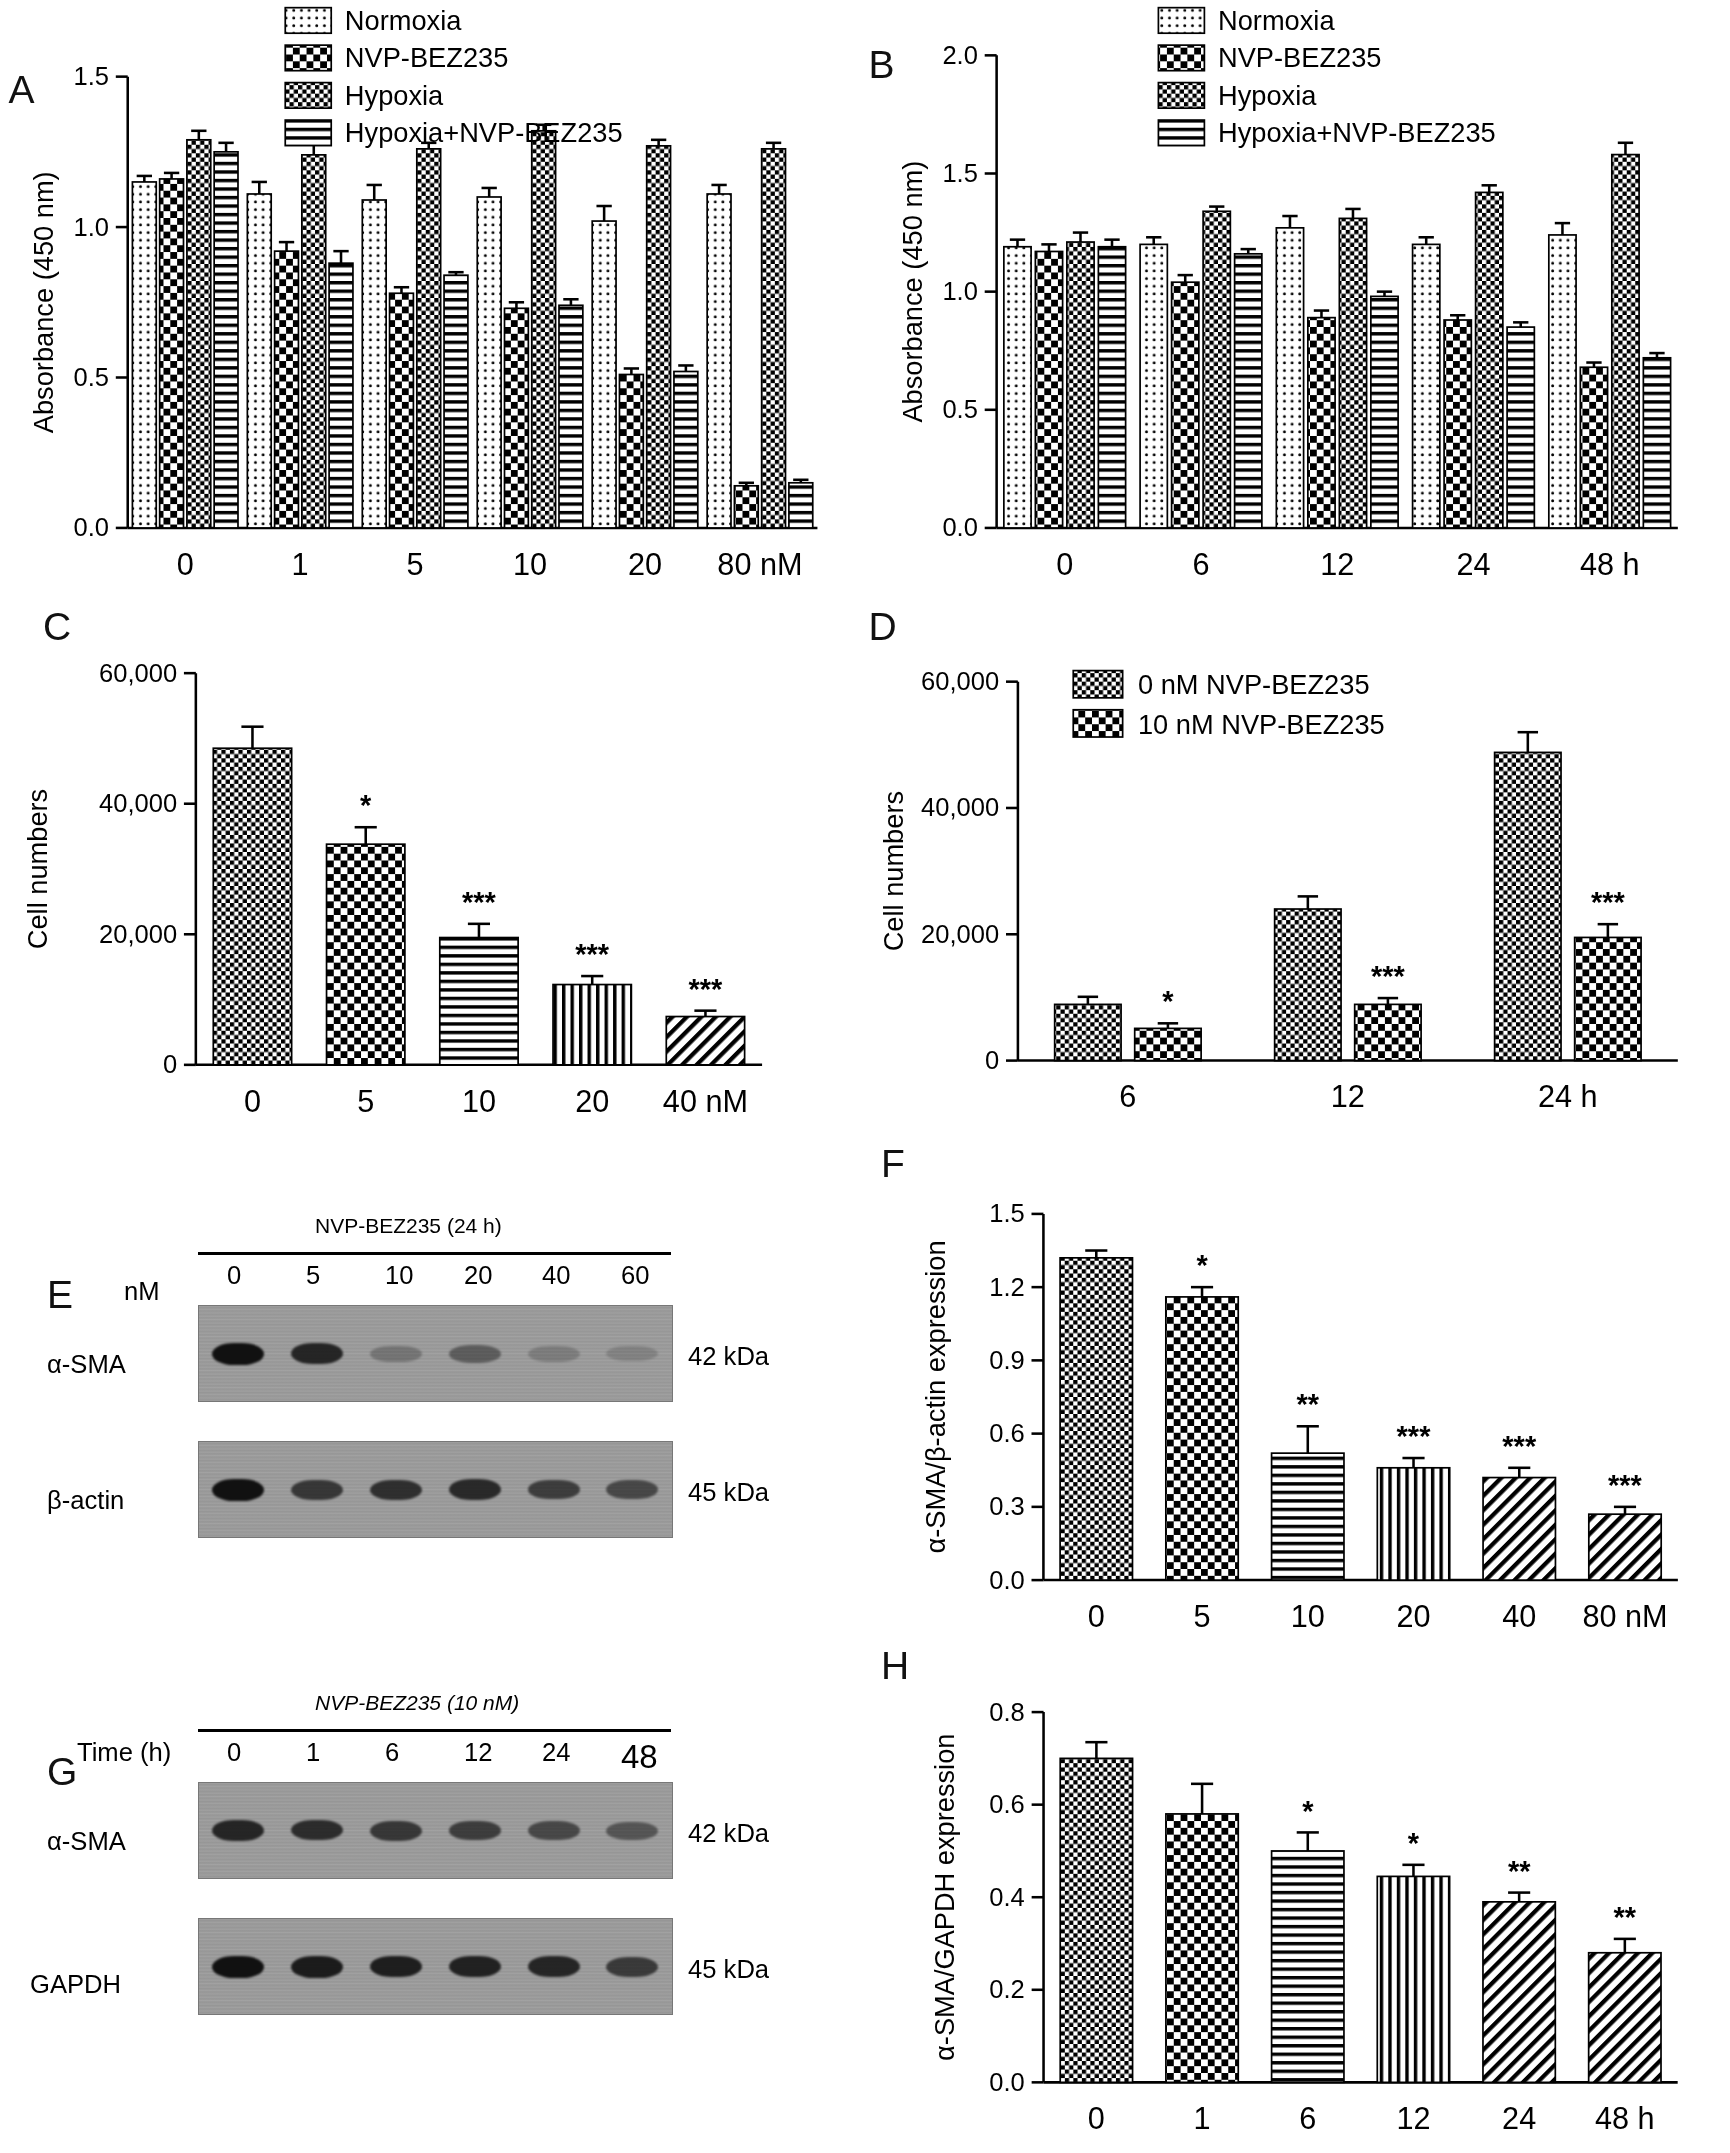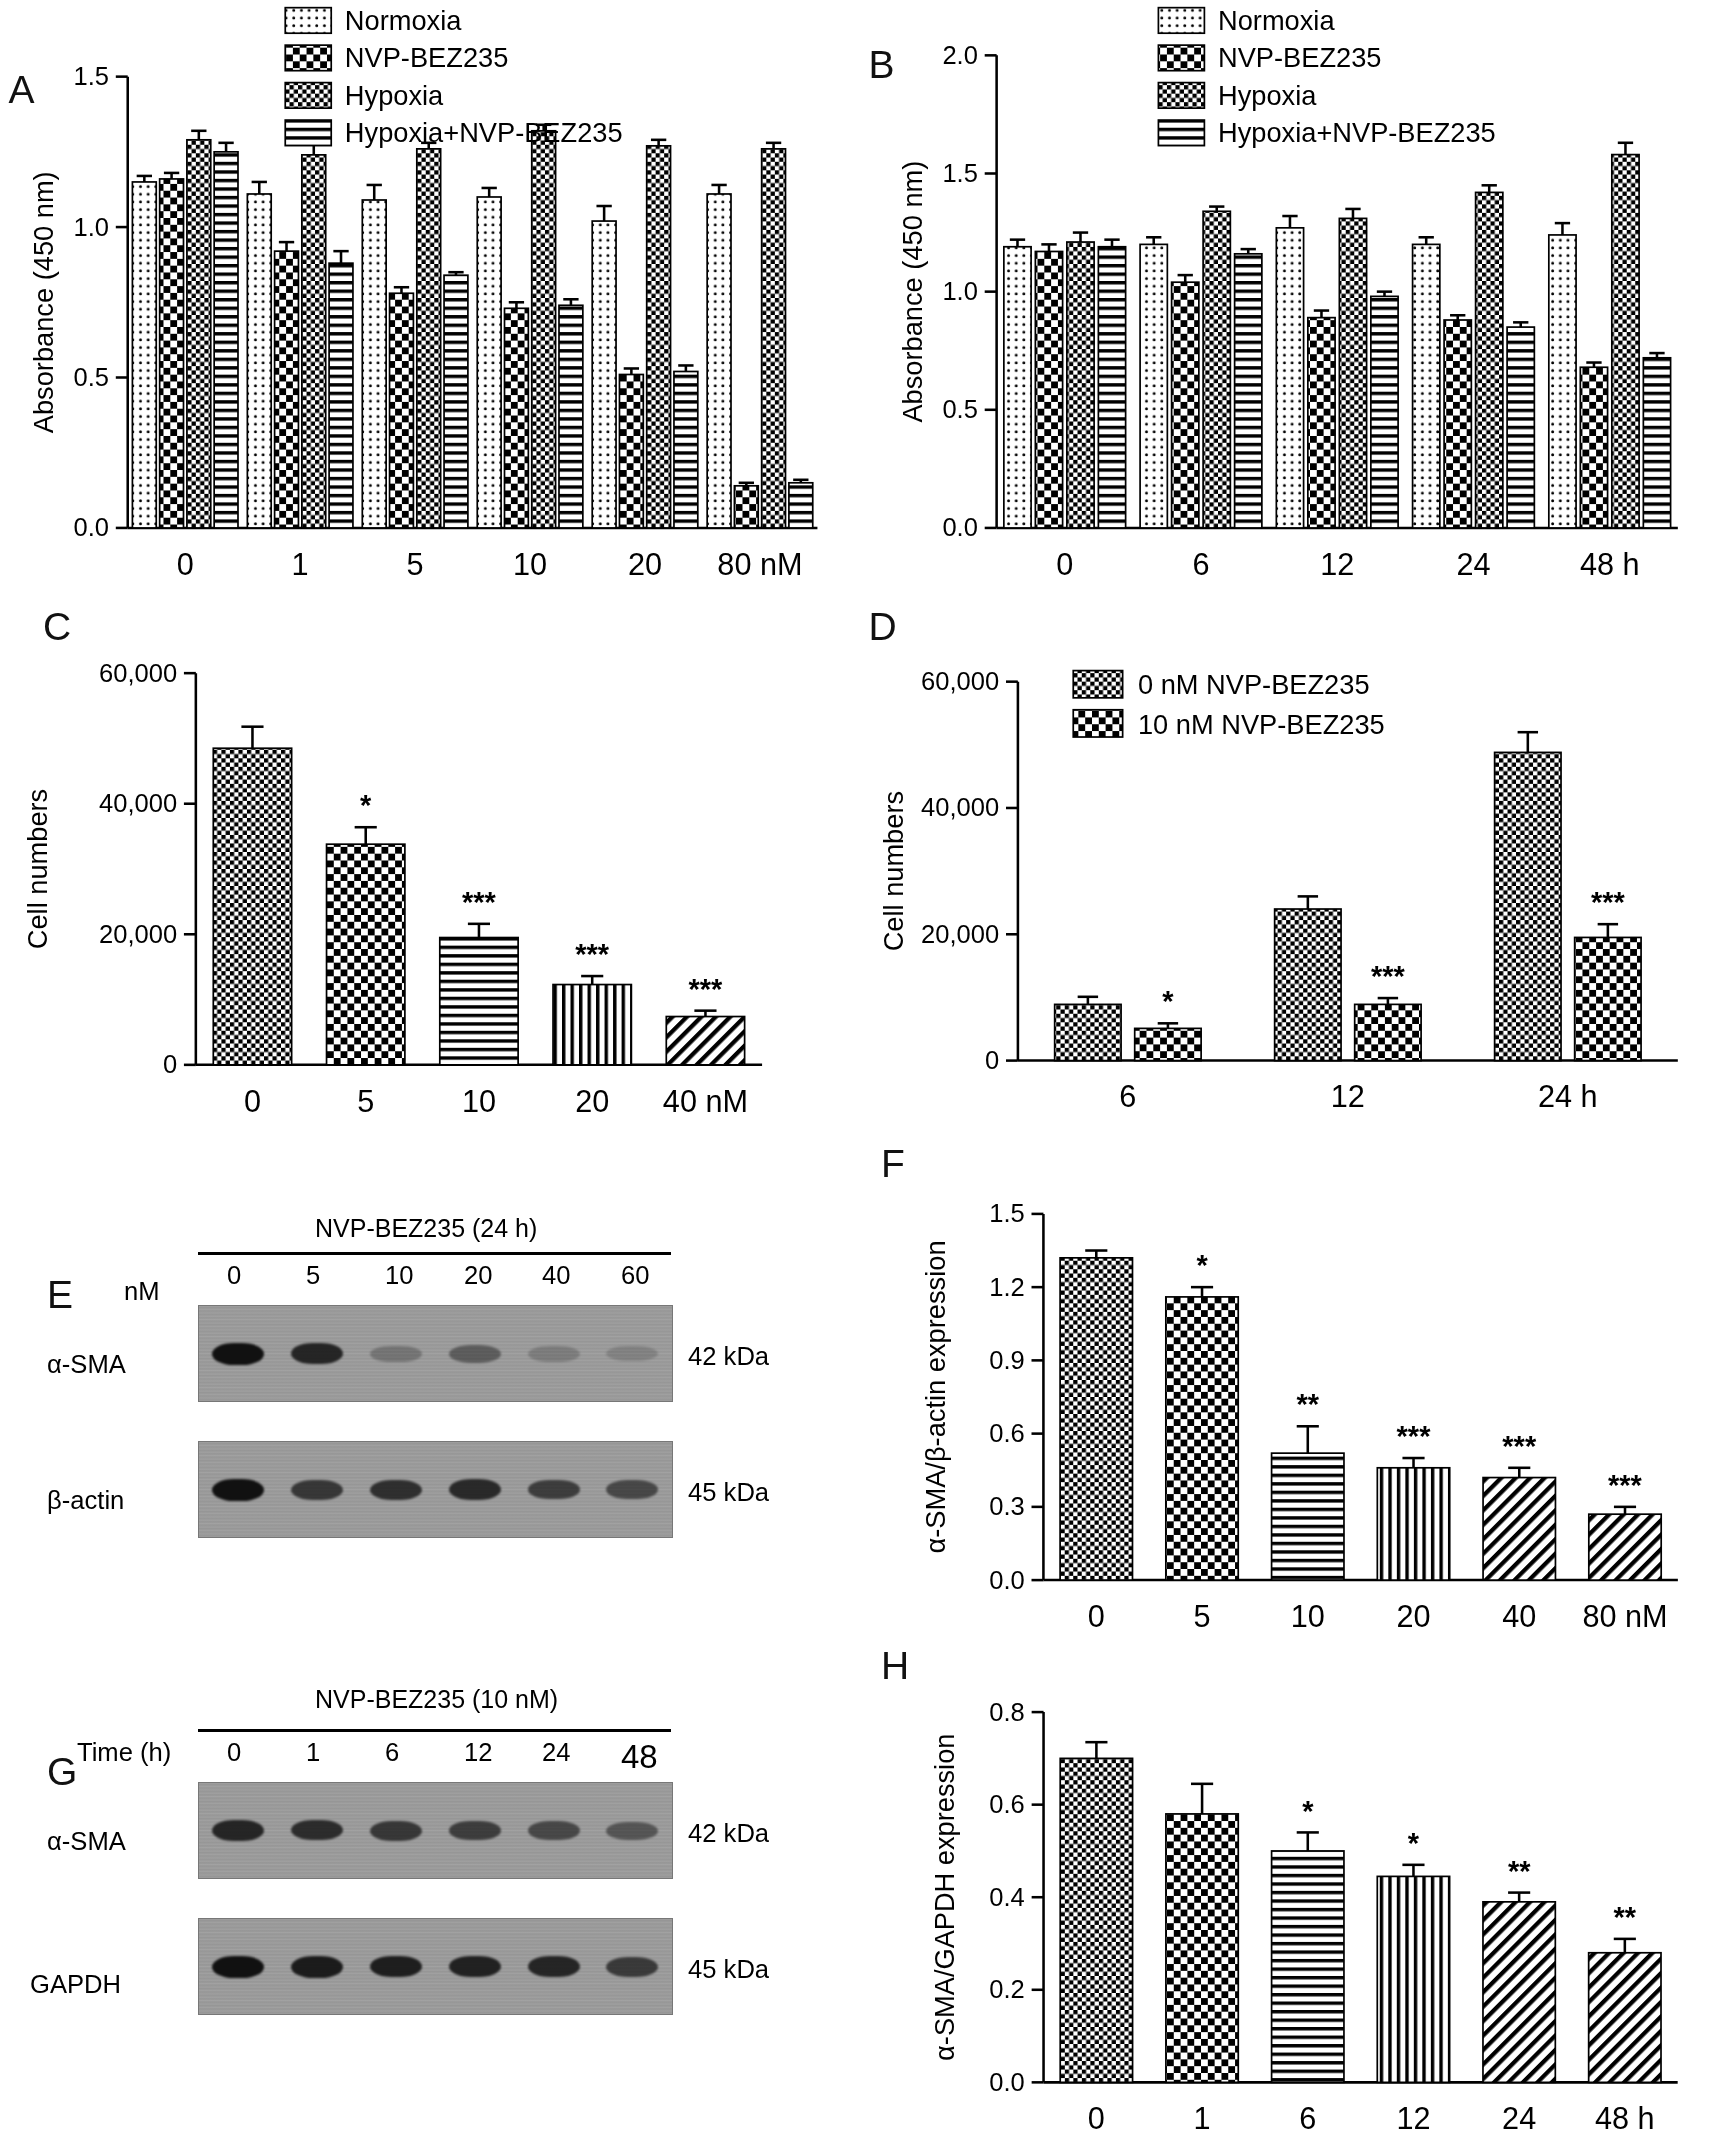--- a/index.html
+++ b/index.html
@@ -1,20 +1,20 @@
 <!DOCTYPE html>
 <html style="font-size:13.6px"><head>
 <meta charset="utf-8">
 <style>
   html,body{margin:0;padding:0;background:#ffffff;}
   body{width:1731px;height:2153px;font-family:"Liberation Sans",sans-serif;color:#000;position:relative;}
   .panel{position:absolute;}
   .plabel{font-size:39px;font-weight:400;color:#111;}
   svg{display:block;overflow:visible;}
-  .blot-title{font-size:25px;}
+  .blot-title{font-size:21px;}
   .blot-lab{font-size:25.6px;}
   .blotbox{background:#9a9a9a;position:relative;border:0.9px solid #777;}
   .band{position:absolute;background:#1a1a1a;border-radius:50%/60%;filter:blur(1px);}
 </style>
 </head>
 <body>
 
 <div class="panel" style="left:0px;top:0px;width:860px;height:562px;">
   <div class="plabel" style="position:absolute;left:8.5px;top:68px;">A</div>
   <svg id="svgA" width="860" height="562" viewBox="0 0 1010 660">
@@ -656,21 +656,21 @@
         <line x1="897.9166666666667" y1="447.6" x2="897.9166666666667" y2="439"></line>
         <line x1="884.9166666666667" y1="439" x2="910.9166666666667" y2="439"></line>
       </g>
       <text x="897.9166666666667" y="425" font-size="34" text-anchor="middle" font-family="&quot;Liberation Sans&quot;, sans-serif" fill="#000" font-weight="bold">***</text>
       <text x="897.9166666666667" y="580" font-size="36" text-anchor="middle" font-family="&quot;Liberation Sans&quot;, sans-serif" fill="#000">80 nM</text>
     </svg>
 </div>
 
 <div class="panel" style="left:0px;top:1644px;width:860px;height:503px;">
   <div class="plabel" style="position:absolute;left:47px;top:106px;">G</div>
-  <div class="blot-title" style="position:absolute;left:315px;top:41px;">NVP-BEZ235 (10 nM)</div>
+  <div class="blot-title" style="position:absolute;left:315px;top:47px;font-style:italic;">NVP-BEZ235 (10 nM)</div>
   <div style="position:absolute;left:198px;top:85px;width:473px;height:2.6px;background:#000;"></div>
   <div class="blot-lab" style="position:absolute;left:77px;top:94px;">Time (h)</div>
   <div id="laneG" style="position:absolute;left:198px;top:94px;width:473px;">
       <span style="position: absolute; left: 29px; font-size: 25.6px;">0</span>
       <span style="position: absolute; left: 108px; font-size: 25.6px;">1</span>
       <span style="position: absolute; left: 187px; font-size: 25.6px;">6</span>
       <span style="position: absolute; left: 266px; font-size: 25.6px;">12</span>
       <span style="position: absolute; left: 344px; font-size: 25.6px;">24</span>
       <span style="position: absolute; left: 423px; font-size: 33px;">48</span>
     </div>

